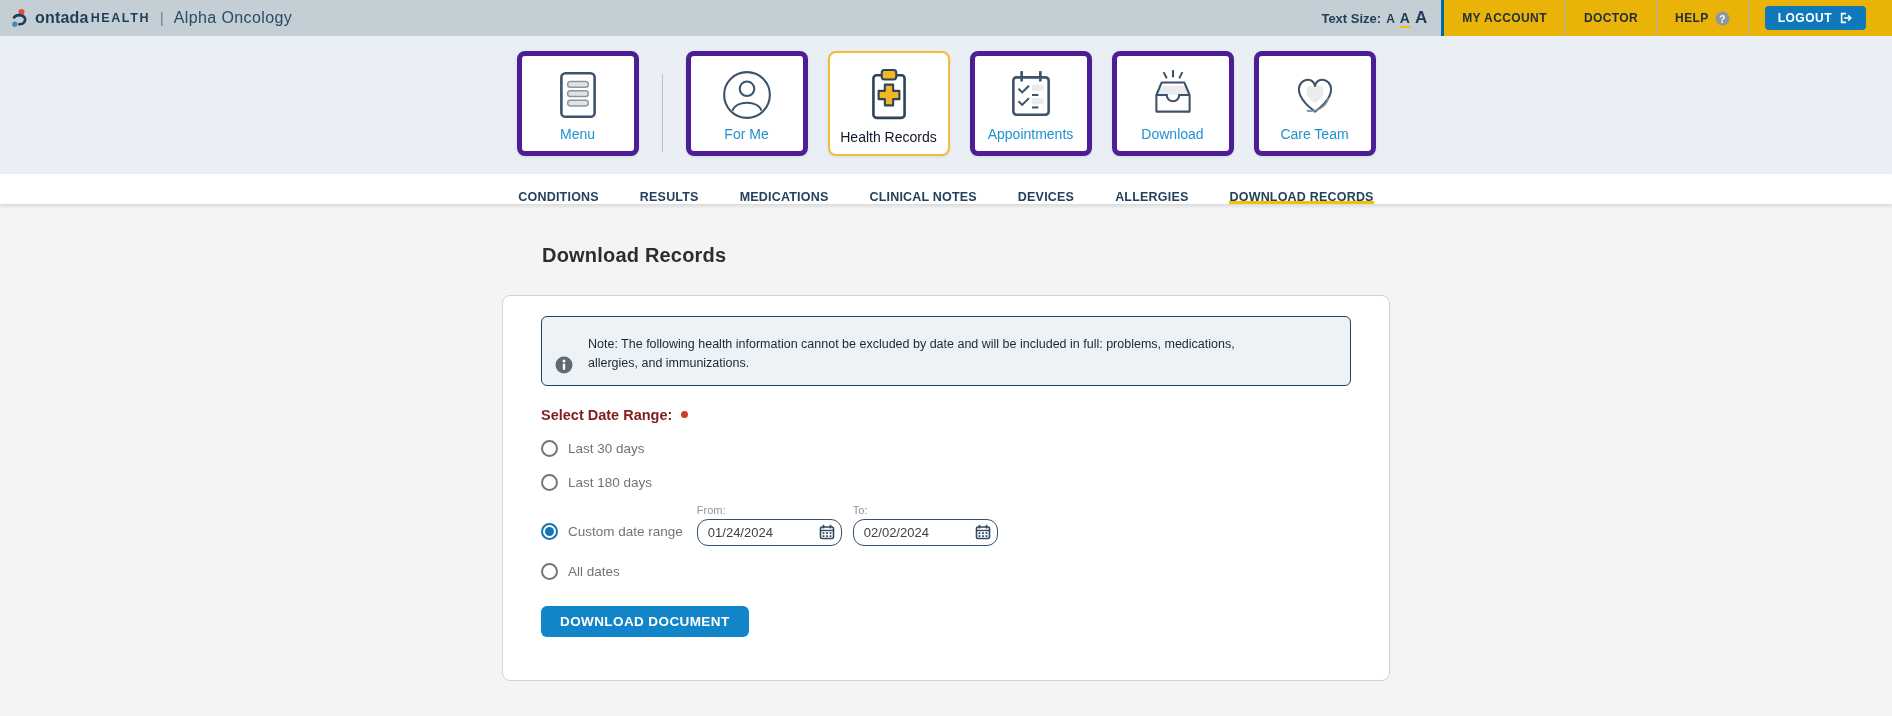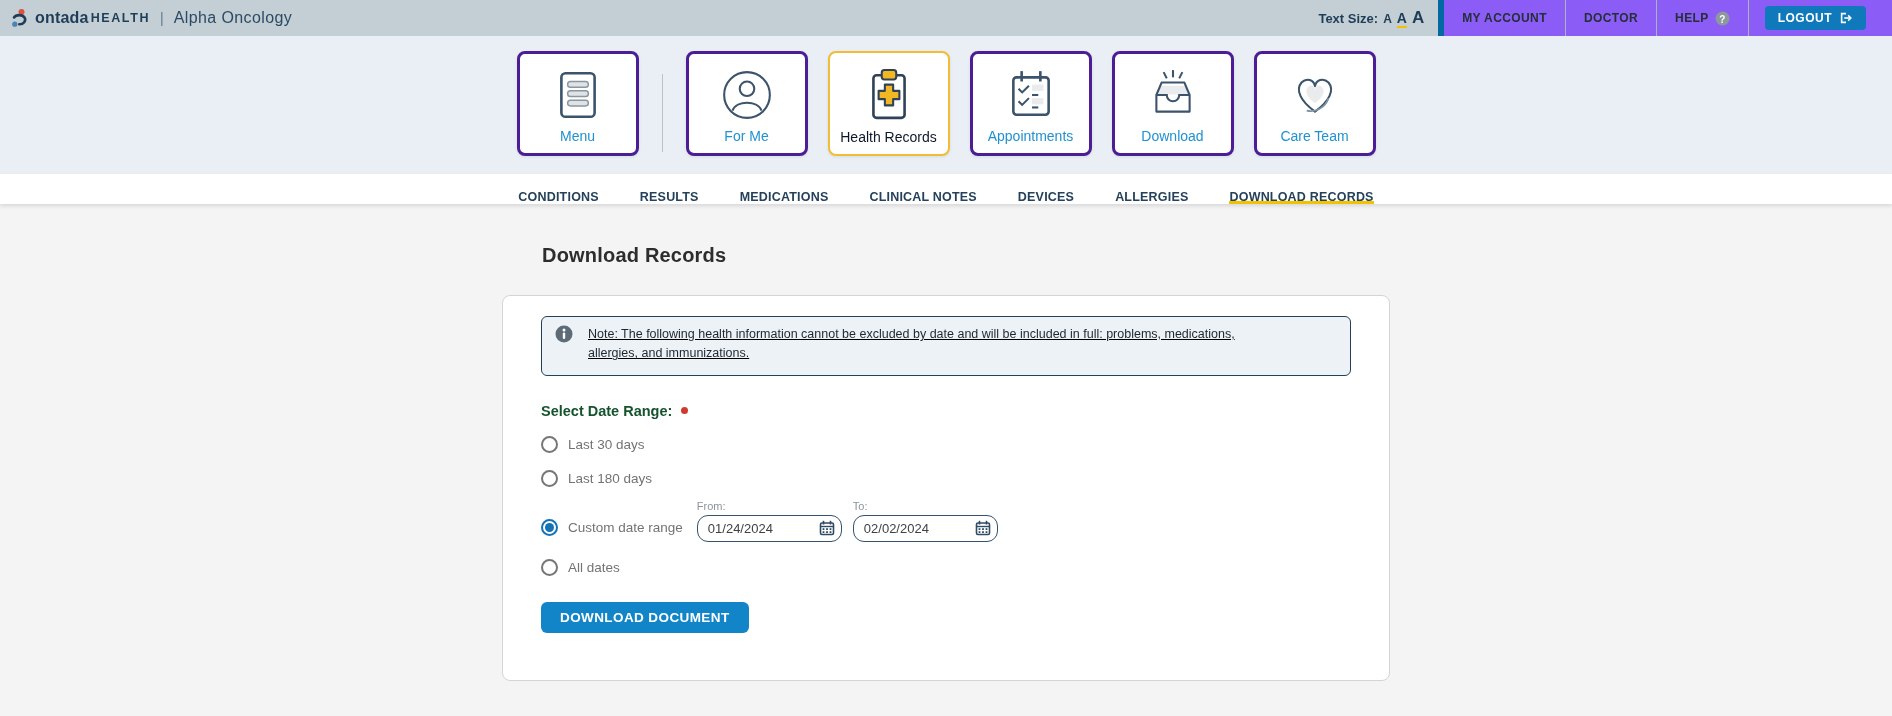--- a/index.html
+++ b/index.html
@@ -18,51 +18,51 @@
   .brand-suffix { font-size:12.5px; font-weight:600; letter-spacing:1.6px; margin-left:2px; }
   .brand-sep { margin:0 10px; color:#5d7a93; font-weight:300; font-size:14px; }
   .brand-app { font-size:16px; font-weight:400; color:#2b4b64; letter-spacing:.4px; }
   .topbar-right { margin-left:auto; display:flex; align-items:stretch; }
   .textsize { display:flex; align-items:baseline; gap:5px; padding:0 14px 0 0; color:#1e3d57; align-self:center; }
   .textsize-label { font-size:13px; font-weight:700; }
   .ts-a { font-weight:700; line-height:1; cursor:pointer; }
   .ts-a.s1 { font-size:12px; }
   .ts-a.s2 { font-size:14px; border-bottom:2px solid #f2c200; padding-bottom:1px; }
   .ts-a.s3 { font-size:17px; }
-  .menu-seg { background:#8b5cf6; display:flex; align-items:stretch; border-left:6px solid #0369a1; }
+  .menu-seg { background:#eab308; display:flex; align-items:stretch; border-left:3px solid #0369a1; }
   .seg-item { padding:0 18px; font-size:12px; font-weight:700; letter-spacing:.4px; color:#242f38;
               border-right:1px solid #a9b4bb; display:flex; align-items:center; gap:6px; cursor:pointer; white-space:nowrap; }
   .logout-btn { margin:0 26px 0 16px; align-self:center; background:#1079bc; color:#fff; font-weight:700;
                 font-size:12px; letter-spacing:.5px; border:none; border-radius:4px; padding:5px 13px;
                 display:flex; align-items:center; gap:7px; cursor:pointer; font-family:inherit; }
   
   .cards-band { background:#e9eff5; height:138px; display:flex; justify-content:center; align-items:flex-start; padding-top:15px; }
-  .nav-card { width:122px; height:105px; background:#fff; border:3px solid #4c1d95; border-radius:8px;
+  .nav-card { width:122px; height:105px; background:#fff; border:5px solid #4c1d95; border-radius:8px;
               box-shadow:0 1px 3px rgba(40,60,80,.10); display:flex; flex-direction:column; align-items:center;
               justify-content:flex-end; padding-bottom:9px; margin:0 10px; cursor:pointer; }
   .nav-card .icon { flex:1; display:flex; align-items:center; justify-content:center; padding-top:8px; }
   .nav-card .label { font-size:14px; color:#2191d0; font-weight:500; white-space:nowrap; }
   .nav-card.active { border:2px solid #f2bd35; }
   .nav-card.active .label { color:#0f172a; font-weight:400; }
   .card-divider { width:1px; height:78px; background:#b9c3cb; align-self:center; margin:0 13px; }
   
   .subnav { background:#fff; height:30px; display:flex; justify-content:center; gap:41px;
             box-shadow:0 2px 4px rgba(0,0,0,.12); position:relative; z-index:2; }
   .subnav-item { display:flex; align-items:center; font-size:12.5px; font-weight:700; color:#24415c;
                  letter-spacing:.2px; border-bottom:3px solid transparent; padding-top:18px; cursor:pointer; }
   .subnav-item.active { border-bottom-color:#f2c200; }
   
   .main { width:888px; margin:0 auto; }
   .page-title { margin:40px 0 0 40px; font-size:20px; font-weight:600; color:#2d2d2d; letter-spacing:.2px; }
   .panel { margin-top:28px; background:#fff; border:1px solid #d4d4d4; border-radius:8px;
            padding:20px 38px 40px; height:386px; }
-  .note-box { display:flex; align-items:flex-start; gap:15px; background:#edf2f7; border:1.5px solid #24415c;
-              border-radius:6px; padding:8px 14px 11px 13px;text-decoration:underline; }
+  .note-box { display:flex; align-items:flex-end; gap:15px; background:#edf2f7; border:1.5px solid #24415c;
+              border-radius:6px; padding:18px 14px 11px 13px; }
   .note-text { font-size:12.5px; line-height:1.55; color:#1d2730; max-width:660px; }
-  .section-label { margin-top:27px; font-size:14.5px; font-weight:700; color:#14532d;
+  .section-label { margin-top:21px; font-size:14.5px; font-weight:700; color:#7f1d1d;
                    display:flex; align-items:center; gap:9px; }
   .req-dot { width:7px; height:7px; background:#cf3a2e; border-radius:50%; display:inline-block; }
   .radio-row { display:flex; align-items:center; margin-top:17px; gap:10px; }
   .radio { width:17px; height:17px; border-radius:50%; border:2px solid #767676; background:#fff;
            flex:none; position:relative; cursor:pointer; }
   .radio.checked { border-color:#1273b5; }
   .radio.checked::after { content:''; position:absolute; inset:2px; border-radius:50%; background:#1273b5; }
   .radio-label { font-size:13.5px; color:#737373; cursor:pointer; }
   .custom-row { display:flex; align-items:flex-end; margin-top:13px; }
   .radio-left { display:flex; align-items:center; gap:10px; margin-bottom:6px; }

